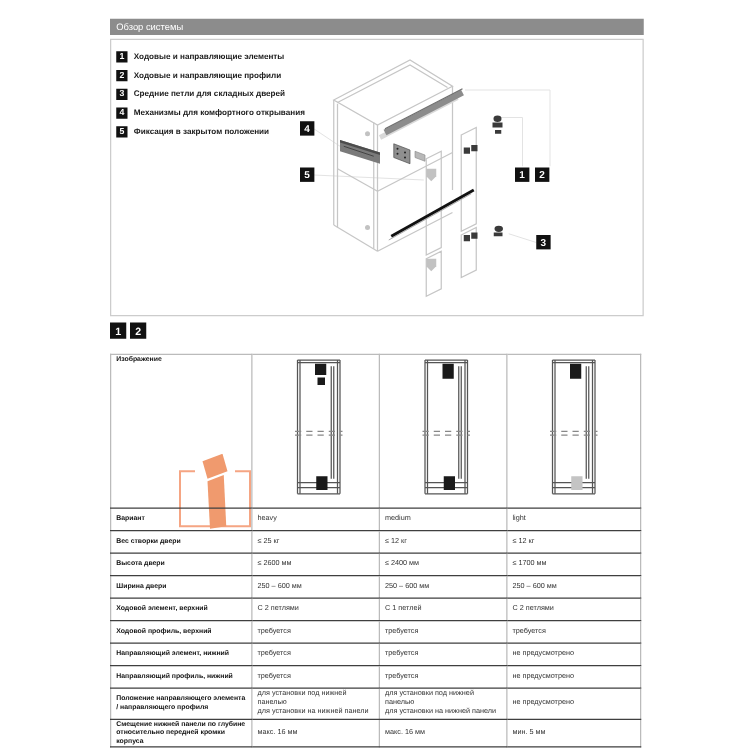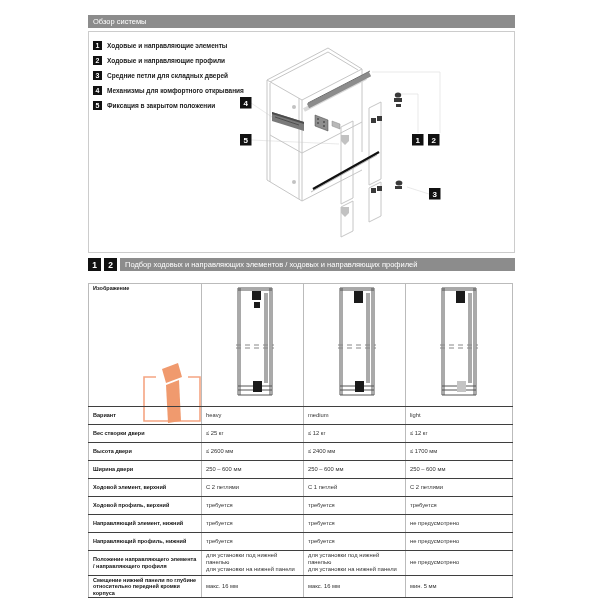--- a/index.html
+++ b/index.html
@@ -175,23 +175,20 @@
       </div>
       <div class="legend-item">
         <span class="legend-num">5</span>
         <span class="legend-label">Фиксация в закрытом положении</span>
       </div>
     </div>
   </div>
 
   <span class="badge b1">1</span>
   <span class="badge b2">2</span>
-  <div class="bar bar2">
-    <span class="bar-title">Подбор ходовых и направляющих элементов / ходовых и направляющих профилей</span>
-  </div>
 
   <div class="table-wrap">
 
     <div class="watermark">
       <svg class="wm-logo" width="60" height="62" viewBox="0 0 60 62">
         <path d="M14,14 H2 V58 H58 V14 H46" fill="none" stroke="#f5a583" stroke-width="1.6"></path>
         <polygon points="20,6 36,0 40,14 24,20" fill="#f09a6e"></polygon>
         <polygon points="24,22 37,17 39,58 26,60" fill="#f09a6e"></polygon>
       </svg>
     </div>

